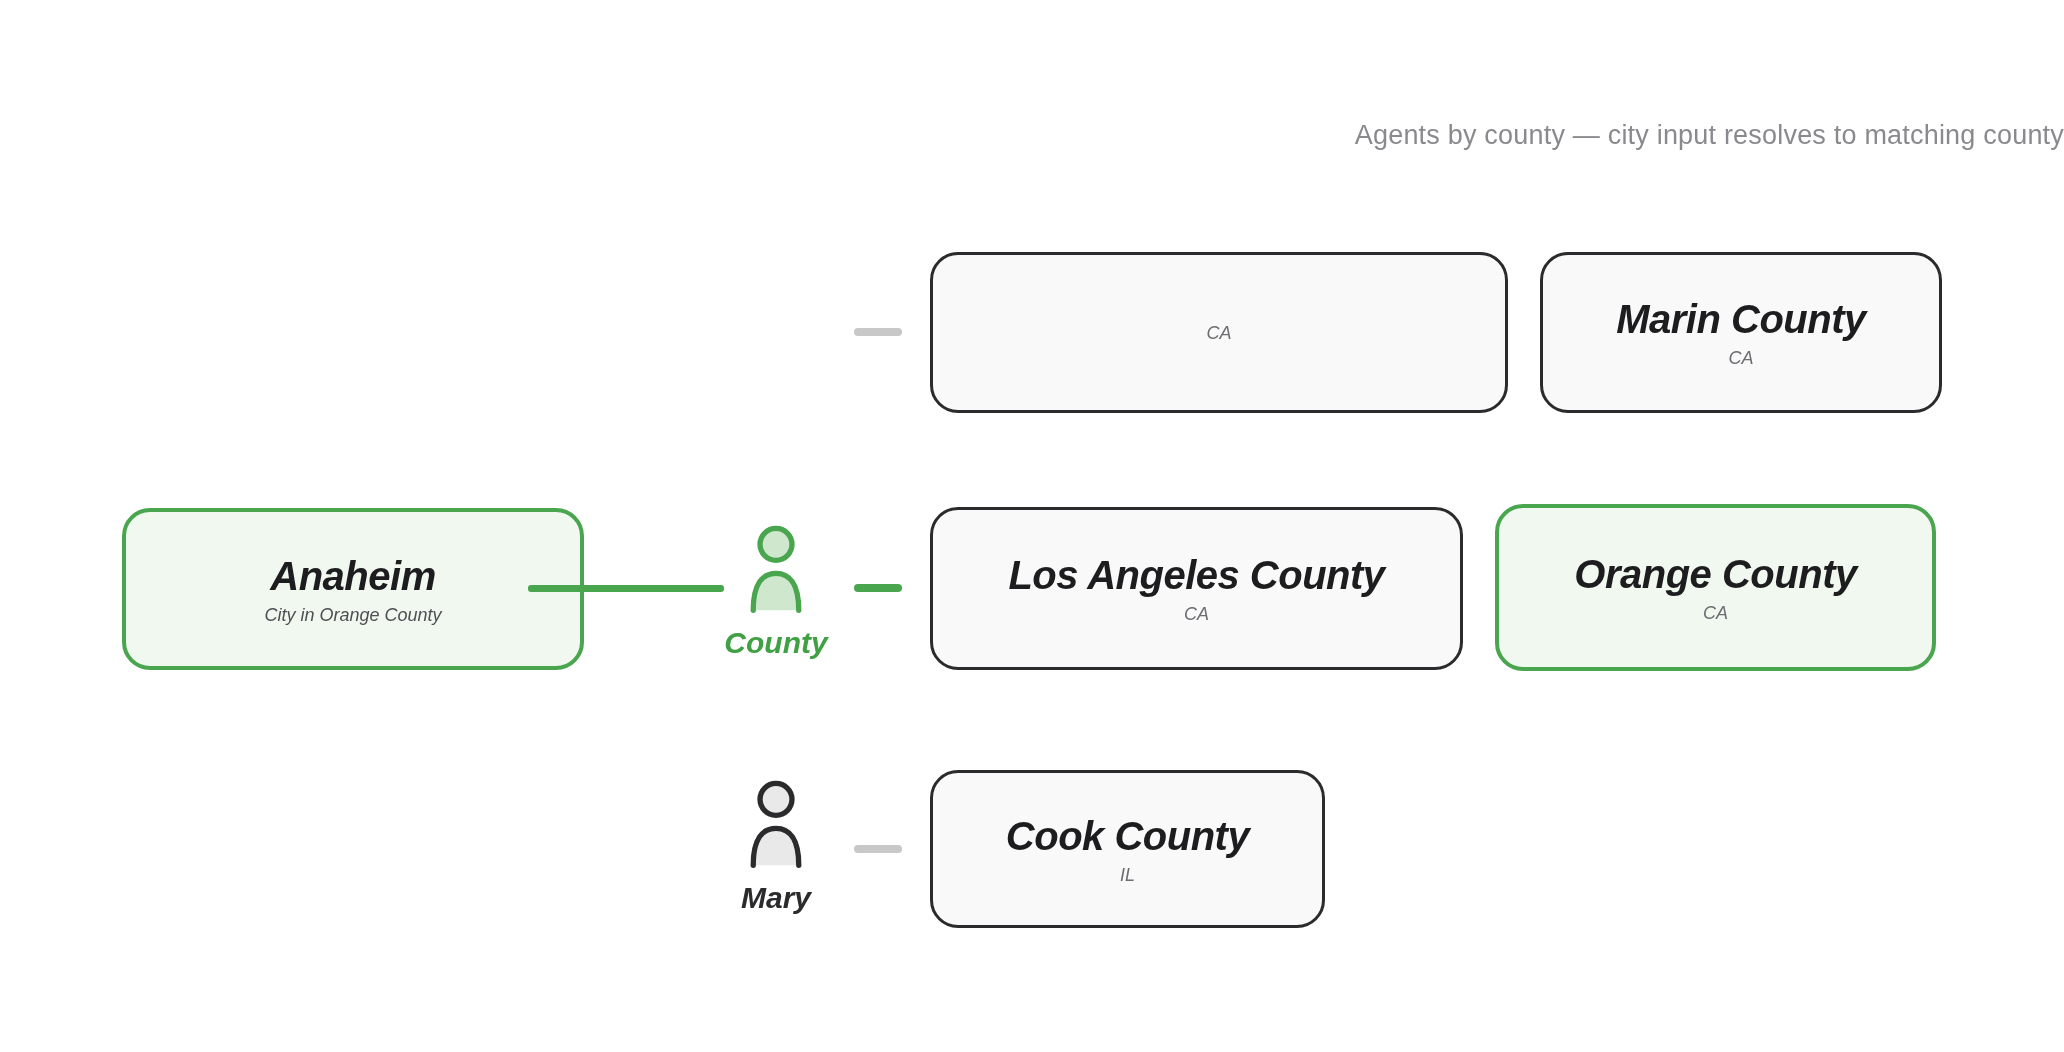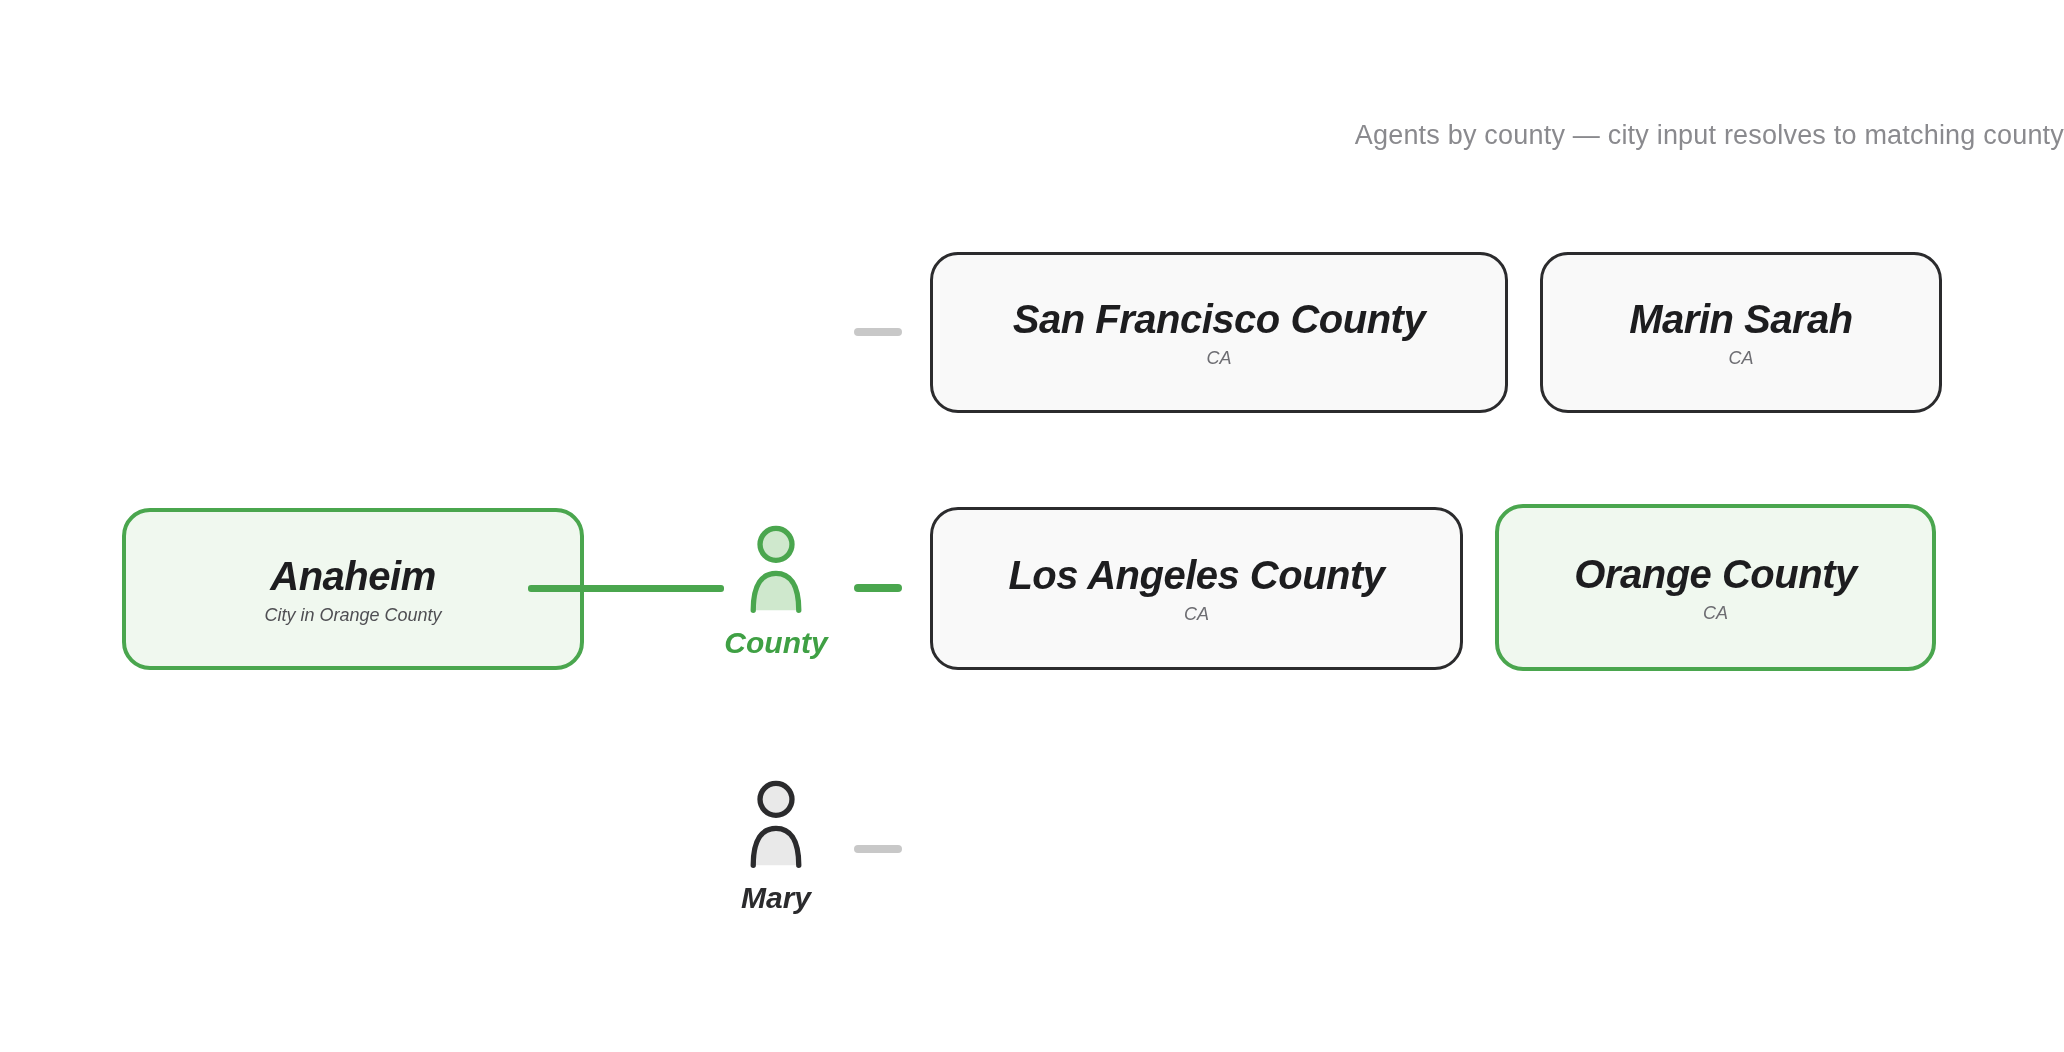--- a/index.html
+++ b/index.html
@@ -126,33 +126,36 @@
 
   <div class="agent agent-mary">
     <svg viewBox="0 0 64 96" width="62" height="93">
       <circle class="person-head" cx="32" cy="21" r="16.5"></circle>
       <path class="person-body" d="M 8.5 89 C 8.5 62 18 51 32 51 C 46 51 55.5 62 55.5 89"></path>
     </svg>
     <div class="agent-name">Mary</div>
   </div>
 
   <div class="node node-sf">
-    <div class="node-name">San Francisco County</div>
     <div class="node-sub">CA</div>
   </div>
 
   <div class="node node-marin">
-    <div class="node-name">Marin Sarah</div>
+    <div class="node-name">Marin County</div>
     <div class="node-sub">CA</div>
   </div>
 
   <div class="node node-la">
     <div class="node-name">Los Angeles County</div>
     <div class="node-sub">CA</div>
   </div>
 
   <div class="node highlight node-orange">
     <div class="node-name">Orange County</div>
     <div class="node-sub">CA</div>
   </div>
 
+  <div class="node node-cook">
+    <div class="node-name">Cook County</div>
+    <div class="node-sub">IL</div>
+  </div>
 
 </div>
 
 </body></html>

